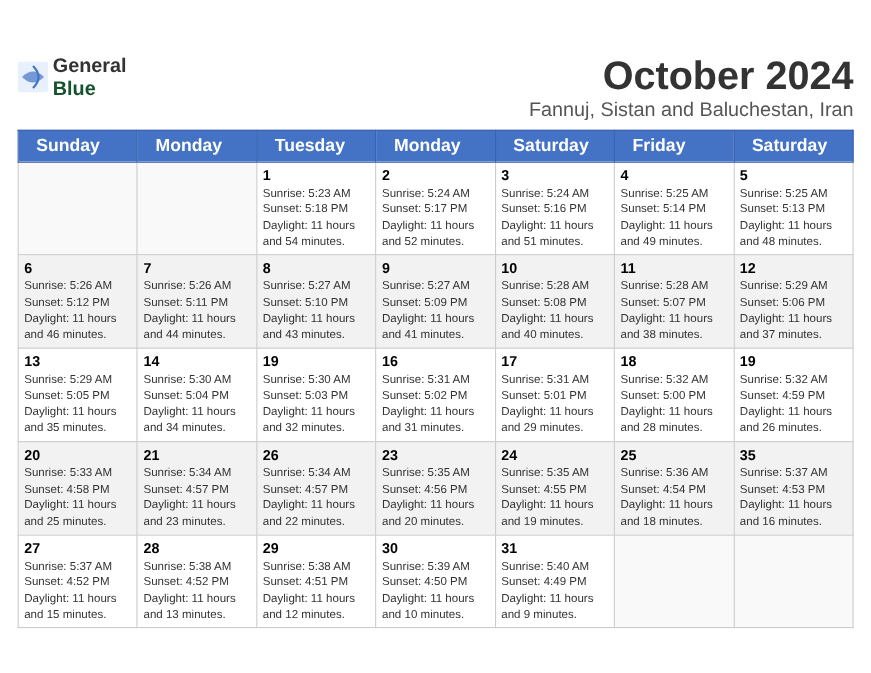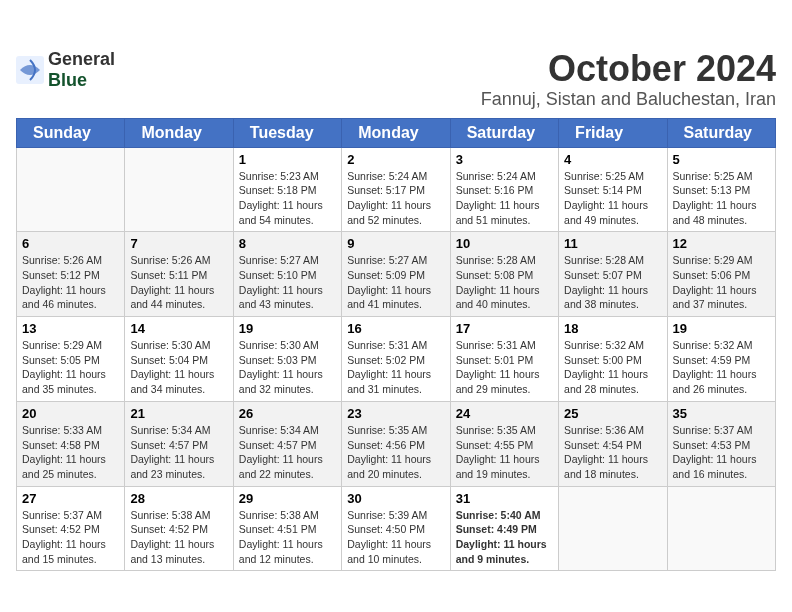--- a/index.html
+++ b/index.html
@@ -311,21 +311,21 @@
 Daylight: 11 hours and 12 minutes.</div>
         </td>
         <td>
           <span class="day-number">30</span>
           <div class="day-info" style="white-space: pre-line;">Sunrise: 5:39 AM
 Sunset: 4:50 PM
 Daylight: 11 hours and 10 minutes.</div>
         </td>
         <td>
           <span class="day-number">31</span>
-          <div class="day-info" style="white-space: pre-line; font-weight: bold;">Sunrise: 5:40 AM
+          <div class="day-info" style="white-space: pre-line;">Sunrise: 5:40 AM
 Sunset: 4:49 PM
 Daylight: 11 hours and 9 minutes.</div>
         </td>
         <td class="empty-cell"></td>
         <td class="empty-cell"></td>
       </tr>
     </tbody>
 </table>
 
 </body></html>

